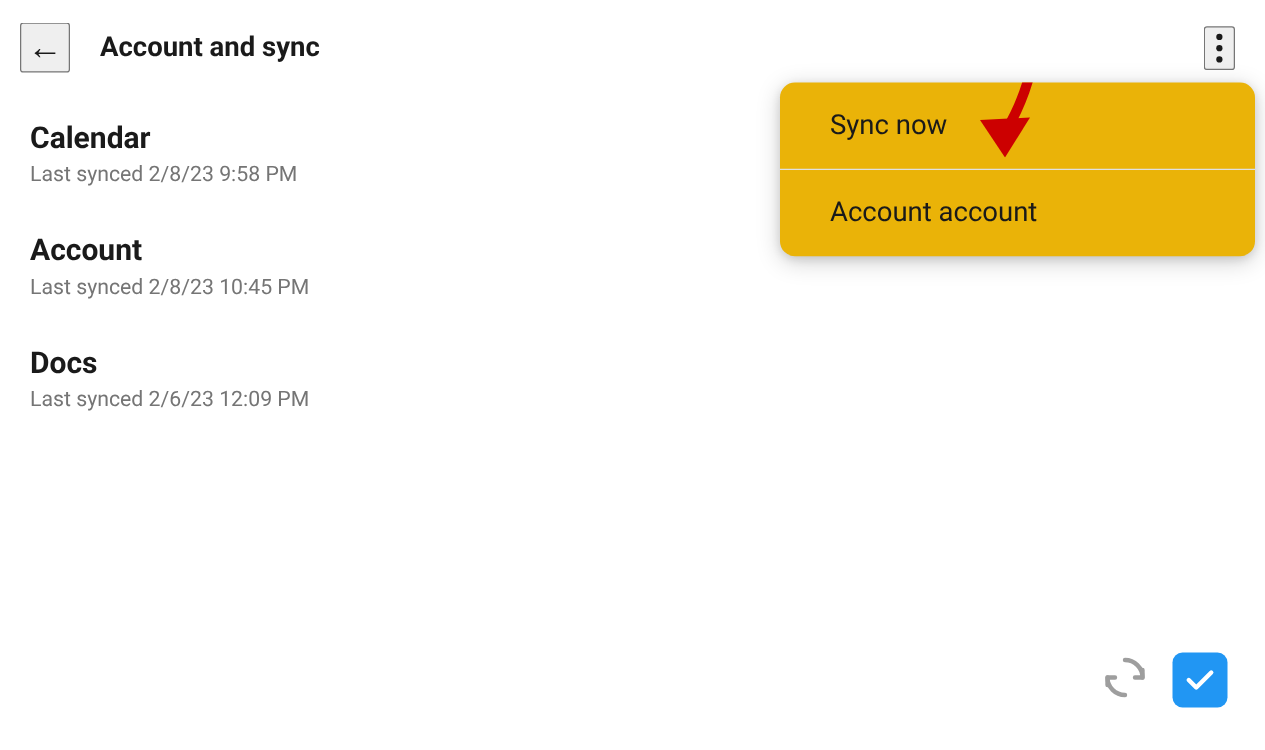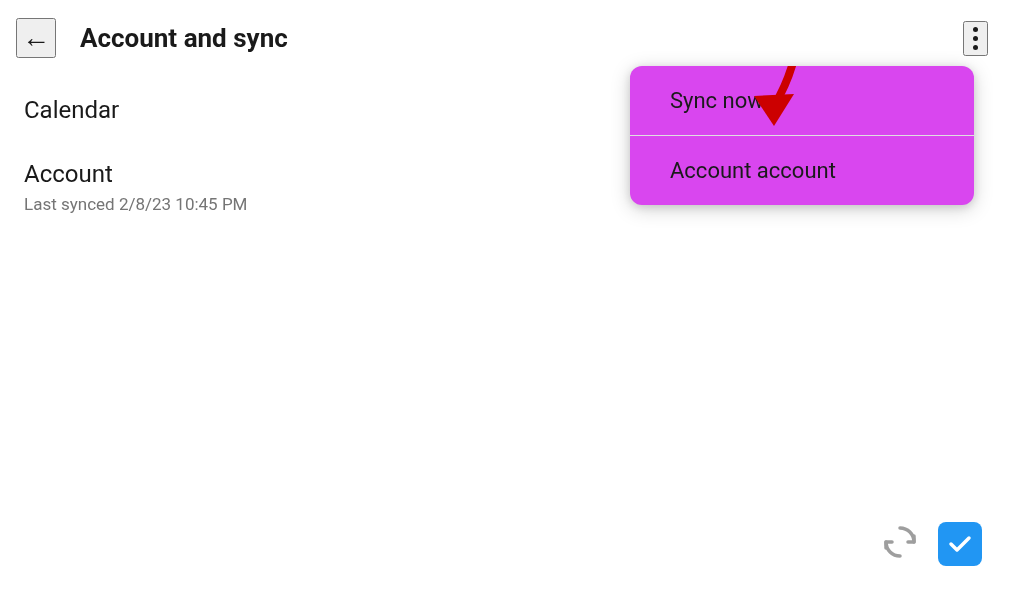--- a/index.html
+++ b/index.html
@@ -40,21 +40,21 @@
       padding: 4px;
     }
 
     .back-arrow {
       font-size: 28px;
       color: #1a1a1a;
       line-height: 1;
     }
 
     .page-title {
-      font-size: 26px;
+      font-size: 22px;
       font-weight: 700;
       color: #1a1a1a;
       letter-spacing: 0;
     }
 
     .more-btn {
       cursor: pointer;
       display: flex;
       align-items: center;
       justify-content: center;
@@ -81,37 +81,37 @@
       position: relative;
     }
 
     
     .sync-item {
       margin-bottom: 36px;
     }
 
     .sync-item-name {
       font-size: 24px;
-      font-weight: 400;
+      font-weight: 700;
       color: #1a1a1a;
       margin-bottom: 6px;
     }
 
     .sync-item-status {
       font-size: 17px;
       color: #757575;
     }
 
     
     .dropdown-menu {
       position: absolute;
       top: -10px;
-      right: 38px;
-      width: 344px;
-      background: #d946ef;
+      right: 8px;
+      width: 380px;
+      background: #eab308;
       border-radius: 12px;
       box-shadow: 0 4px 20px rgba(0,0,0,0.18), 0 2px 8px rgba(0,0,0,0.12);
       z-index: 100;
       overflow: hidden;
     }
 
     .dropdown-item {
       padding: 22px 40px;
       font-size: 22px;
       color: #1a1a1a;
@@ -186,27 +186,32 @@
       <div class="dot"></div>
       <div class="dot"></div>
     </div>
   </button>
 </div>
 
 <div class="content">
 
   <div class="sync-item">
     <div class="sync-item-name">Calendar</div>
+    <div class="sync-item-status">Last synced 2/8/23 9:58 PM</div>
   </div>
 
   <div class="sync-item">
     <div class="sync-item-name">Account</div>
     <div class="sync-item-status">Last synced 2/8/23 10:45 PM</div>
   </div>
 
+  <div class="sync-item">
+    <div class="sync-item-name">Docs</div>
+    <div class="sync-item-status">Last synced 2/6/23 12:09 PM</div>
+  </div>
 
   <div class="dropdown-menu">
 
     <div class="red-arrow">
       <svg class="arrow-svg" viewBox="0 0 90 140" xmlns="http://www.w3.org/2000/svg">
 
         <path d="M 70 10 Q 75 70 45 120" stroke="#cc0000" stroke-width="8" fill="none" stroke-linecap="round"></path>
 
         <polygon points="25,110 65,108 45,140" fill="#cc0000"></polygon>
       </svg>

